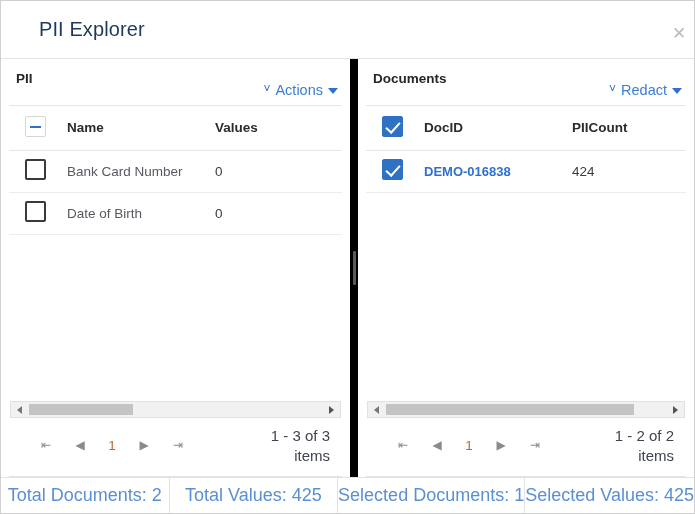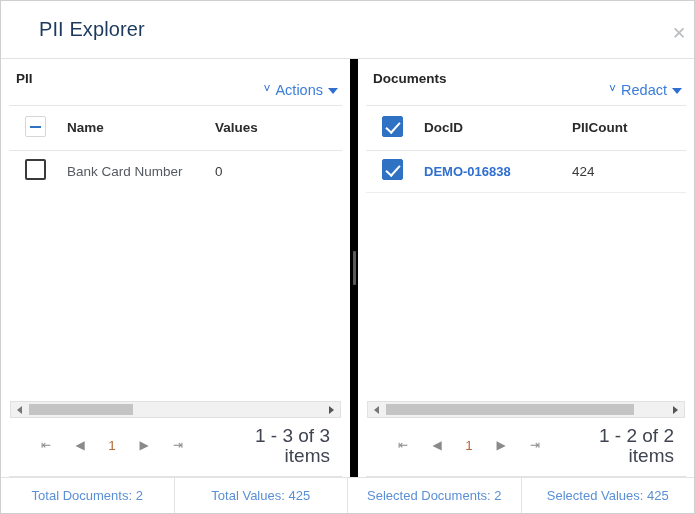--- a/index.html
+++ b/index.html
@@ -162,21 +162,21 @@
     cursor: pointer; color: #8a8a8a; font-size: 12px;
   }
   .pager-page {
     width: 30px; height: 26px;
     display: flex; align-items: center; justify-content: center;
     color: #b8693a; font-size: 13.5px; cursor: pointer;
   }
   .pager-info {
     position: absolute; right: 12px; top: 8px;
     width: 96px; text-align: right;
-    color: #3f4450; font-size: 19px; line-height: 20px;
+    color: #3f4450; font-size: 15px; line-height: 20px;
   }
 
   
   #splitter {
     position: absolute; left: 349px; top: 58px; bottom: 36px;
     width: 8px; background: #000000; cursor: col-resize;
   }
   #splitter-grip {
     position: absolute; left: 2.5px; top: 50%;
     width: 3px; height: 34px; margin-top: -17px;
@@ -185,21 +185,21 @@
 
   
   #statusbar {
     position: absolute; left: 0; right: 0; bottom: 0; height: 36px;
     background: #ffffff; border-top: 1px solid #e3e3e3;
     display: flex;
   }
   .status-cell {
     flex: 1 1 0; display: flex;
     align-items: center; justify-content: center;
-    color: #5b8fd4; font-size: 13px;
+    color: #5b8fd4; font-size: 18px;
     border-right: 1px solid #e3e3e3;
     white-space: nowrap;
   }
   .status-cell:last-child { border-right: none; }
 </style>
 </head>
 <body>
 
 <div id="app">
 
@@ -237,20 +237,27 @@
             </tr>
           </thead>
           <tbody>
             <tr>
               <td>
                 <span class="cb empty"></span>
               </td>
               <td class="cell-text">Bank Card Number</td>
               <td class="cell-num">0</td>
             </tr>
+            <tr class="last-rule">
+              <td>
+                <span class="cb empty"></span>
+              </td>
+              <td class="cell-text">Date of Birth</td>
+              <td class="cell-num">0</td>
+            </tr>
           </tbody>
         </table>
       </div>
 
       <div class="panel-foot">
         <div class="hscroll">
           <div class="arr left">
               <span class="tri-l"></span>
             </div>
           <div class="hthumb" style="left:18px;width:104px;"></div>
@@ -340,17 +347,17 @@
           <div class="pager-info">1 - 2 of 2 items</div>
         </div>
       </div>
 
     </div>
   </div>
 
   <div id="statusbar">
     <div class="status-cell">Total Documents: 2</div>
     <div class="status-cell">Total Values: 425</div>
-    <div class="status-cell">Selected Documents: 2</div>
+    <div class="status-cell">Selected Documents: 1</div>
     <div class="status-cell">Selected Values: 425</div>
   </div>
 
 </div>
 
 </body></html>

